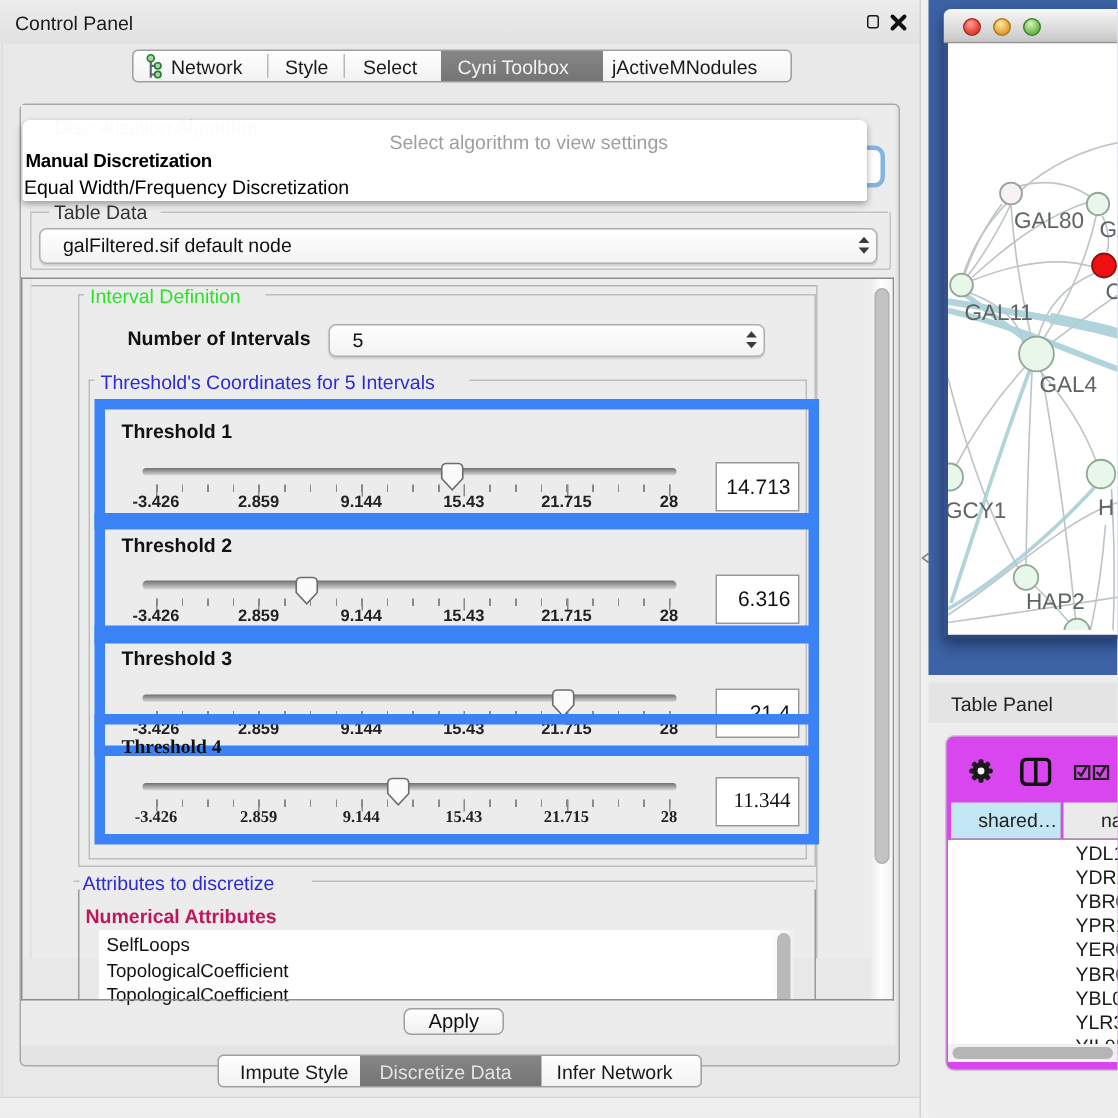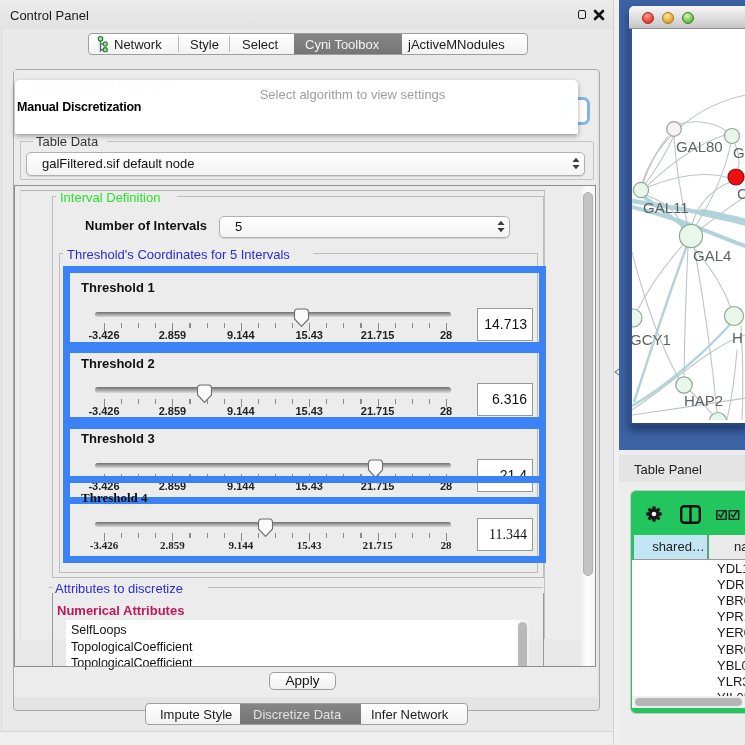--- a/index.html
+++ b/index.html
@@ -211,20 +211,21 @@
 <div class="abs" style="left:14px;top:666px;width:582px;height:1px;background:#8e8e8e;"></div>
 
 <div class="abs" style="left:581px;top:186px;width:14px;height:480px;background:linear-gradient(to right,#ededed,#ffffff 45%,#f3f3f3);"></div>
 <div class="abs" style="left:583px;top:192px;width:10px;height:384px;border-radius:5px;background:#c3c3c3;border:1px solid #b0b0b0;box-sizing:border-box;"></div>
 
 <div class="abs" style="left:15px;top:80px;width:563px;height:54px;background:rgba(255,255,255,0.98);
      border-radius:5px 5px 2px 2px;box-shadow:0 2px 5px rgba(0,0,0,0.35);"></div>
 <div class="abs" style="left:15px;top:80px;width:563px;height:54px;">
   <div class="abs" style="left:0;top:6.5px;width:675px;text-align:center;font-size:13px;color:#9e9e9e;">Select algorithm to view settings</div>
   <div class="abs" style="left:2px;top:20px;font-size:12.5px;letter-spacing:-0.2px;font-weight:bold;color:#000;">Manual Discretization</div>
+  <div class="abs" style="left:1px;top:37px;font-size:13px;color:#000;">Equal Width/Frequency Discretization</div>
 </div>
 
 <div class="abs" style="left:269px;top:672px;width:65px;height:16px;background:linear-gradient(#ffffff,#f0f0f0);
      border:1px solid #9f9f9f;border-radius:5px;text-align:center;font-size:13.5px;color:#111;line-height:16px;">Apply</div>
 
 <div class="abs" style="left:145px;top:703px;width:321px;height:20px;background:linear-gradient(#ffffff,#f2f2f2);
      border:1px solid #9f9f9f;border-radius:4px;overflow:hidden;">
   <div class="abs" style="left:94px;top:0;width:121px;height:20px;background:linear-gradient(#868686,#757575);"></div>
   <div class="abs" style="left:14px;top:2.5px;font-size:13px;color:#1a1a1a;">Impute Style</div>
   <div class="abs" style="left:107px;top:2.5px;font-size:13px;color:#e3e3e3;">Discretize Data</div>
@@ -303,21 +304,21 @@
     <text x="630" y="345">GCY1</text>
     <text x="684" y="406">HAP2</text>
   </g>
 </svg>
 
 <div class="abs" style="left:619px;top:450px;width:126px;height:5px;background:#ededed;"></div>
 <div class="abs" style="left:619px;top:455px;width:126px;height:27px;background:#e4e4e4;"></div>
 <div class="abs" style="left:634px;top:462px;font-size:13px;color:#222;">Table Panel</div>
 <div class="abs" style="left:619px;top:482px;width:126px;height:263px;background:#ededed;"></div>
 
-<div class="abs" style="left:630px;top:490px;width:115px;height:222px;background:#22c55e;
+<div class="abs" style="left:630px;top:490px;width:115px;height:222px;background:#d946ef;
      border:1px solid #c6c6c6;border-right:none;border-radius:6px 0 0 6px;overflow:hidden;">
 
   <svg class="abs" style="left:15px;top:15px" width="16" height="16" viewBox="0 0 16 16">
     <g fill="#1a1a1a">
       <circle cx="8" cy="8" r="5.6"></circle>
       <g>
         <rect x="6.3" y="0.2" width="3.4" height="15.6" rx="1.2"></rect>
         <rect x="6.3" y="0.2" width="3.4" height="15.6" rx="1.2" transform="rotate(45 8 8)"></rect>
         <rect x="6.3" y="0.2" width="3.4" height="15.6" rx="1.2" transform="rotate(90 8 8)"></rect>
         <rect x="6.3" y="0.2" width="3.4" height="15.6" rx="1.2" transform="rotate(135 8 8)"></rect>

